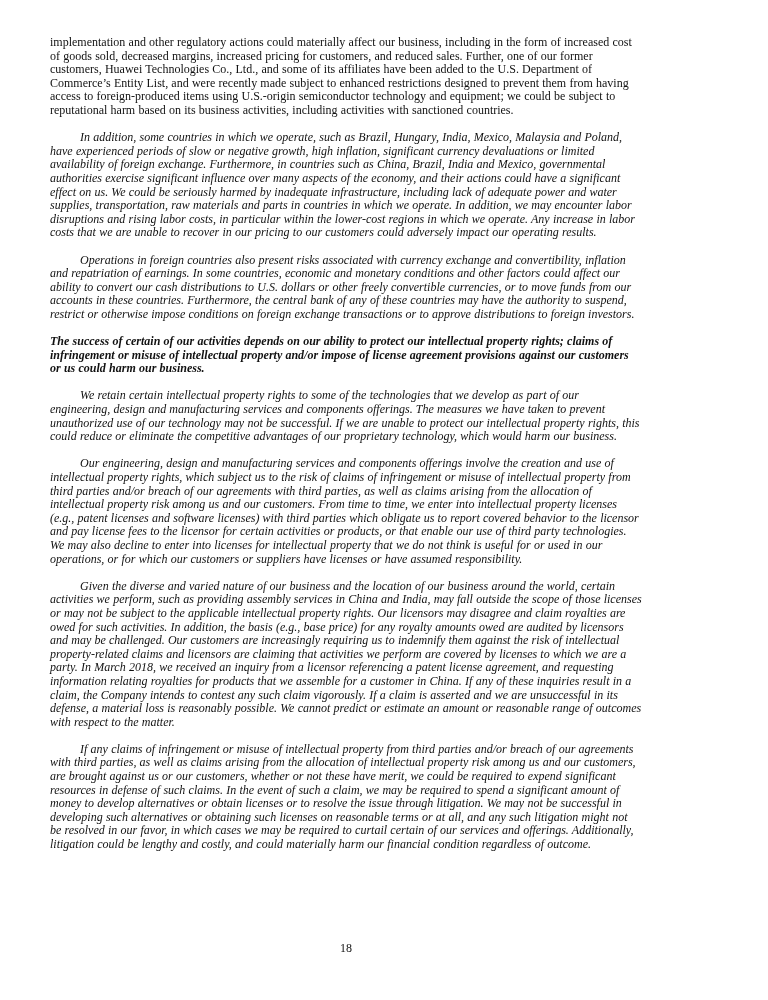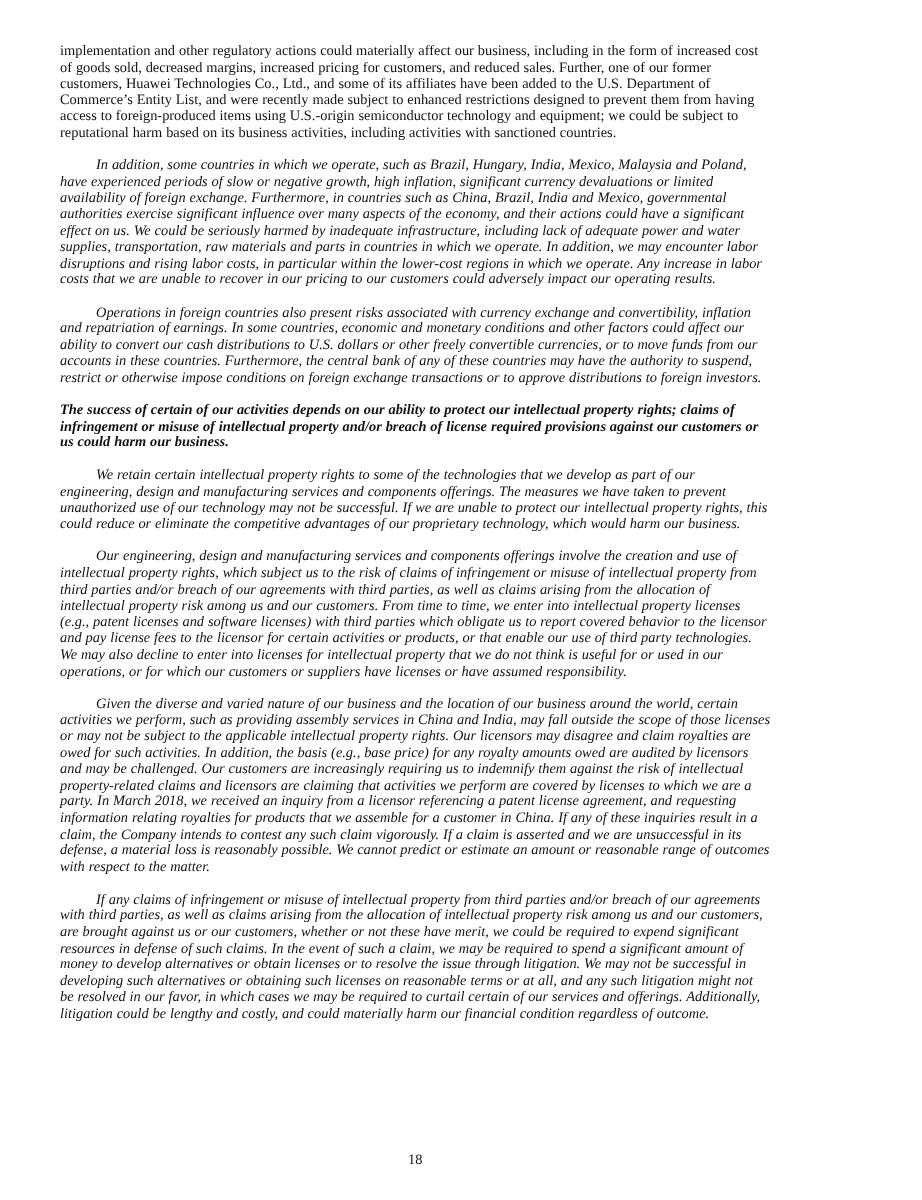--- a/index.html
+++ b/index.html
@@ -30,35 +30,35 @@
   .para.indent {
     text-indent: 30px;
     font-style: italic;
   }
   .para.heading {
     font-weight: bold;
     font-style: italic;
   }
   .page-number {
     position: absolute;
-    bottom: 26px;
+    bottom: 44px;
     left: 0;
     right: 0;
     text-align: center;
     font-size: 12px;
   }
 </style>
 </head>
 <body>
 
 <div class="page">
   <div class="content">
     <div class="para">implementation and other regulatory actions could materially affect our business, including in the form of increased cost of goods sold, decreased margins, increased pricing for customers, and reduced sales. Further, one of our former customers, Huawei Technologies Co., Ltd., and some of its affiliates have been added to the U.S. Department of Commerce’s Entity List, and were recently made subject to enhanced restrictions designed to prevent them from having access to foreign-produced items using U.S.-origin semiconductor technology and equipment; we could be subject to reputational harm based on its business activities, including activities with sanctioned countries.</div>
     <div class="para indent">In addition, some countries in which we operate, such as Brazil, Hungary, India, Mexico, Malaysia and Poland, have experienced periods of slow or negative growth, high inflation, significant currency devaluations or limited availability of foreign exchange. Furthermore, in countries such as China, Brazil, India and Mexico, governmental authorities exercise significant influence over many aspects of the economy, and their actions could have a significant effect on us. We could be seriously harmed by inadequate infrastructure, including lack of adequate power and water supplies, transportation, raw materials and parts in countries in which we operate. In addition, we may encounter labor disruptions and rising labor costs, in particular within the lower-cost regions in which we operate. Any increase in labor costs that we are unable to recover in our pricing to our customers could adversely impact our operating results.</div>
     <div class="para indent">Operations in foreign countries also present risks associated with currency exchange and convertibility, inflation and repatriation of earnings. In some countries, economic and monetary conditions and other factors could affect our ability to convert our cash distributions to U.S. dollars or other freely convertible currencies, or to move funds from our accounts in these countries. Furthermore, the central bank of any of these countries may have the authority to suspend, restrict or otherwise impose conditions on foreign exchange transactions or to approve distributions to foreign investors.</div>
-    <div class="para heading">The success of certain of our activities depends on our ability to protect our intellectual property rights; claims of infringement or misuse of intellectual property and/or breach of license required provisions against our customers or us could harm our business.</div>
+    <div class="para heading">The success of certain of our activities depends on our ability to protect our intellectual property rights; claims of infringement or misuse of intellectual property and/or impose of license agreement provisions against our customers or us could harm our business.</div>
     <div class="para indent">We retain certain intellectual property rights to some of the technologies that we develop as part of our engineering, design and manufacturing services and components offerings. The measures we have taken to prevent unauthorized use of our technology may not be successful. If we are unable to protect our intellectual property rights, this could reduce or eliminate the competitive advantages of our proprietary technology, which would harm our business.</div>
     <div class="para indent">Our engineering, design and manufacturing services and components offerings involve the creation and use of intellectual property rights, which subject us to the risk of claims of infringement or misuse of intellectual property from third parties and/or breach of our agreements with third parties, as well as claims arising from the allocation of intellectual property risk among us and our customers. From time to time, we enter into intellectual property licenses (e.g., patent licenses and software licenses) with third parties which obligate us to report covered behavior to the licensor and pay license fees to the licensor for certain activities or products, or that enable our use of third party technologies. We may also decline to enter into licenses for intellectual property that we do not think is useful for or used in our operations, or for which our customers or suppliers have licenses or have assumed responsibility.</div>
     <div class="para indent">Given the diverse and varied nature of our business and the location of our business around the world, certain activities we perform, such as providing assembly services in China and India, may fall outside the scope of those licenses or may not be subject to the applicable intellectual property rights. Our licensors may disagree and claim royalties are owed for such activities. In addition, the basis (e.g., base price) for any royalty amounts owed are audited by licensors and may be challenged. Our customers are increasingly requiring us to indemnify them against the risk of intellectual property-related claims and licensors are claiming that activities we perform are covered by licenses to which we are a party. In March 2018, we received an inquiry from a licensor referencing a patent license agreement, and requesting information relating royalties for products that we assemble for a customer in China. If any of these inquiries result in a claim, the Company intends to contest any such claim vigorously. If a claim is asserted and we are unsuccessful in its defense, a material loss is reasonably possible. We cannot predict or estimate an amount or reasonable range of outcomes with respect to the matter.</div>
     <div class="para indent">If any claims of infringement or misuse of intellectual property from third parties and/or breach of our agreements with third parties, as well as claims arising from the allocation of intellectual property risk among us and our customers, are brought against us or our customers, whether or not these have merit, we could be required to expend significant resources in defense of such claims. In the event of such a claim, we may be required to spend a significant amount of money to develop alternatives or obtain licenses or to resolve the issue through litigation. We may not be successful in developing such alternatives or obtaining such licenses on reasonable terms or at all, and any such litigation might not be resolved in our favor, in which cases we may be required to curtail certain of our services and offerings. Additionally, litigation could be lengthy and costly, and could materially harm our financial condition regardless of outcome.</div>
   </div>
   <div class="page-number">18</div>
 </div>
 
 </body></html>

